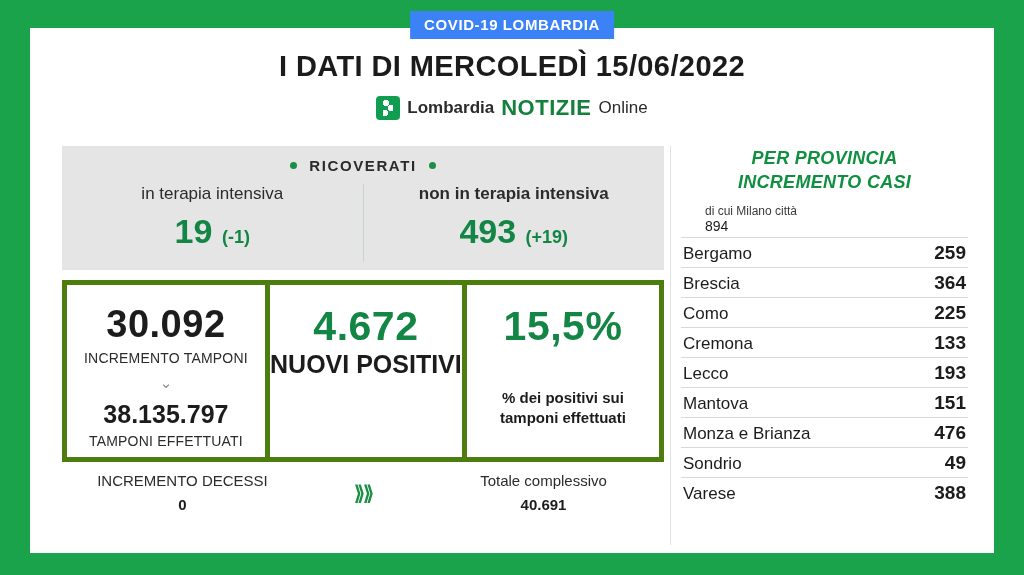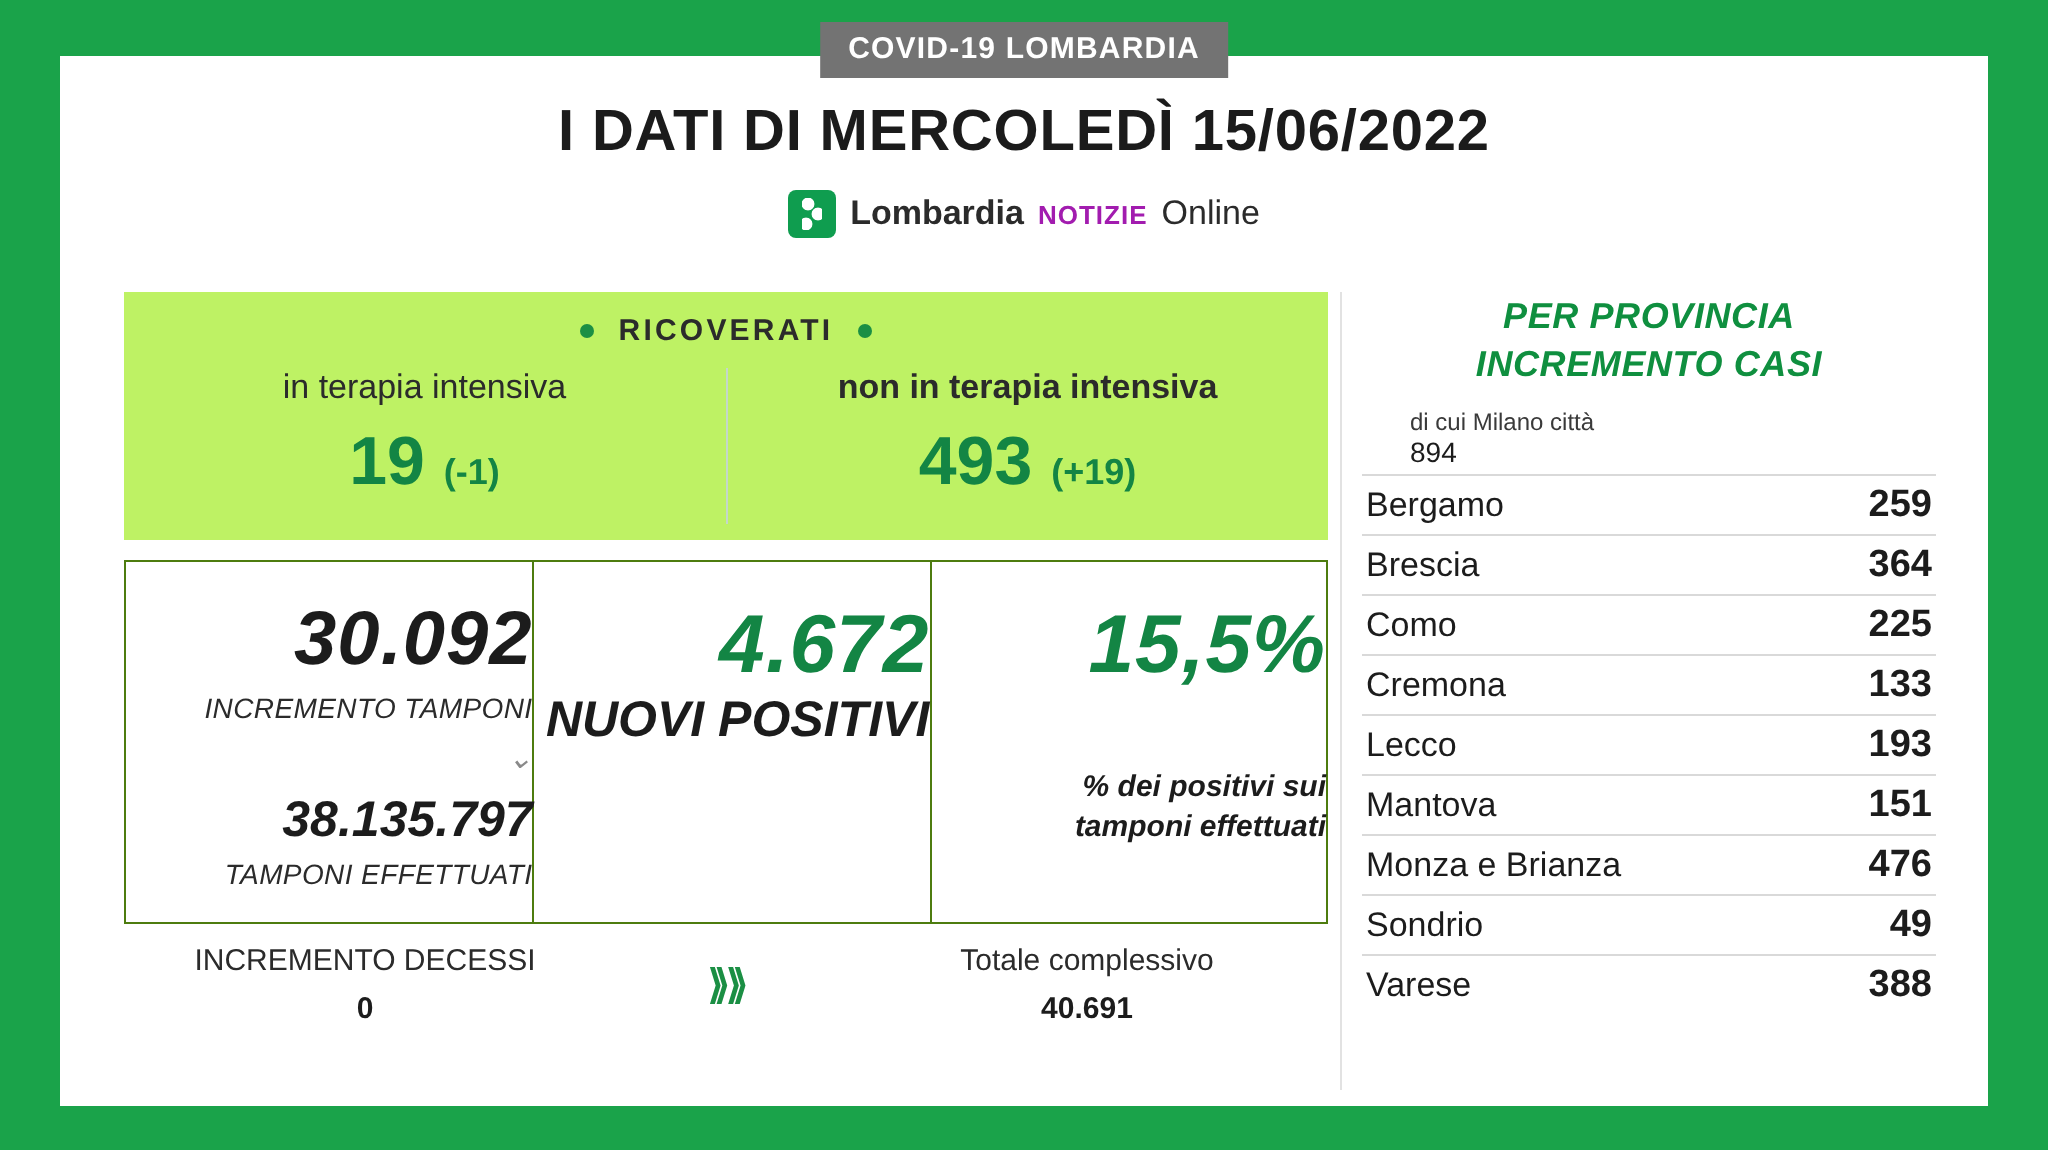--- a/index.html
+++ b/index.html
@@ -17,21 +17,21 @@
   .card {
     position: relative;
     width: 100%; height: 100%;
     background: #ffffff;
   }
   
   .badge {
     position: absolute;
     left: 50%; top: -17px;
     transform: translateX(-50%);
-    background: #737373;
+    background: #3b82f6;
     color: #ffffff;
     font-weight: bold;
     font-size: 15px;
     letter-spacing: 0.6px;
     padding: 5px 14px 6px 14px;
   }
   .title {
     text-align: center;
     color: #1b1b1b;
     font-weight: bold;
@@ -56,56 +56,56 @@
     content: "";
     position: absolute;
     left: 7px; top: 4px;
     width: 10px; height: 16px;
     background:
       radial-gradient(circle at 3px 3px, #fff 3px, transparent 3.4px),
       radial-gradient(circle at 8px 8px, #fff 3px, transparent 3.4px),
       radial-gradient(circle at 2px 13px, #fff 3px, transparent 3.4px);
   }
   .brand-lomb { font-size: 17px; color: #2b2b2b; font-weight: 600; }
-  .brand-not { font-size: 13px; color: #a21caf; font-weight: bold; letter-spacing: 0.5px; }
+  .brand-not { font-size: 22px; color: #15803d; font-weight: bold; letter-spacing: 0.5px; }
   .brand-onl { font-size: 17px; color: #2b2b2b; }
 
   
   .body {
     position: absolute;
     left: 0; right: 0; top: 118px; bottom: 8px;
     display: flex;
   }
   .left { width: 640px; padding: 0 6px 0 32px; }
   .right { flex: 1; padding: 0 26px 0 10px; border-left: 1px solid #e2e2e2; }
 
   
   .ric {
-    background: #bef264;
+    background: #e5e5e5;
     height: 124px;
     position: relative;
     padding-top: 11px;
   }
   .ric-head {
     display: flex; align-items: center; justify-content: center;
     gap: 12px;
     color: #2b2b2b; font-weight: bold; font-size: 15px; letter-spacing: 1.6px;
   }
   .dot { width: 7px; height: 7px; border-radius: 50%; background: #1b8f44; display: inline-block; }
   .ric-cols { display: flex; margin-top: 10px; height: 78px; }
   .ric-col { flex: 1; text-align: center; }
   .ric-col + .ric-col { border-left: 1px solid #c4d8ca; }
   .ric-label { font-size: 17px; color: #2b2b2b; }
   .ric-label.b { font-weight: bold; }
   .ric-val { margin-top: 8px; color: #138544; font-weight: bold; font-size: 34px; }
   .ric-val .delta { font-size: 18px; font-weight: bold; color: #138544; }
 
   
   .boxes { display: flex; margin-top: 10px; height: 182px; }
-  .box { border: 1px solid #4d7c0f; flex: 1; text-align: right; padding-top: 18px; font-style: italic; }
+  .box { border: 5px solid #4d7c0f; flex: 1; text-align: center; padding-top: 18px; }
   .box + .box { border-left: none; }
   .box1 { flex: 1.03; }
   .big-dark { font-size: 38px; font-weight: bold; color: #1c1c1c; letter-spacing: 0.5px; }
   .cap { font-size: 14px; color: #2b2b2b; margin-top: 4px; letter-spacing: 0.2px; }
   .chev { color: #8a8a8a; font-size: 15px; margin-top: 8px; }
   .mid-dark { font-size: 25px; font-weight: bold; color: #1c1c1c; margin-top: 8px; }
   .big-green { font-size: 41px; font-weight: bold; color: #138544; letter-spacing: 0.5px; }
   .nuovi { font-size: 25px; font-weight: bold; color: #1c1c1c; line-height: 1.15; }
   .pctcap { font-size: 15px; font-weight: bold; color: #1c1c1c; line-height: 1.35; margin-top: 38px; }
 

